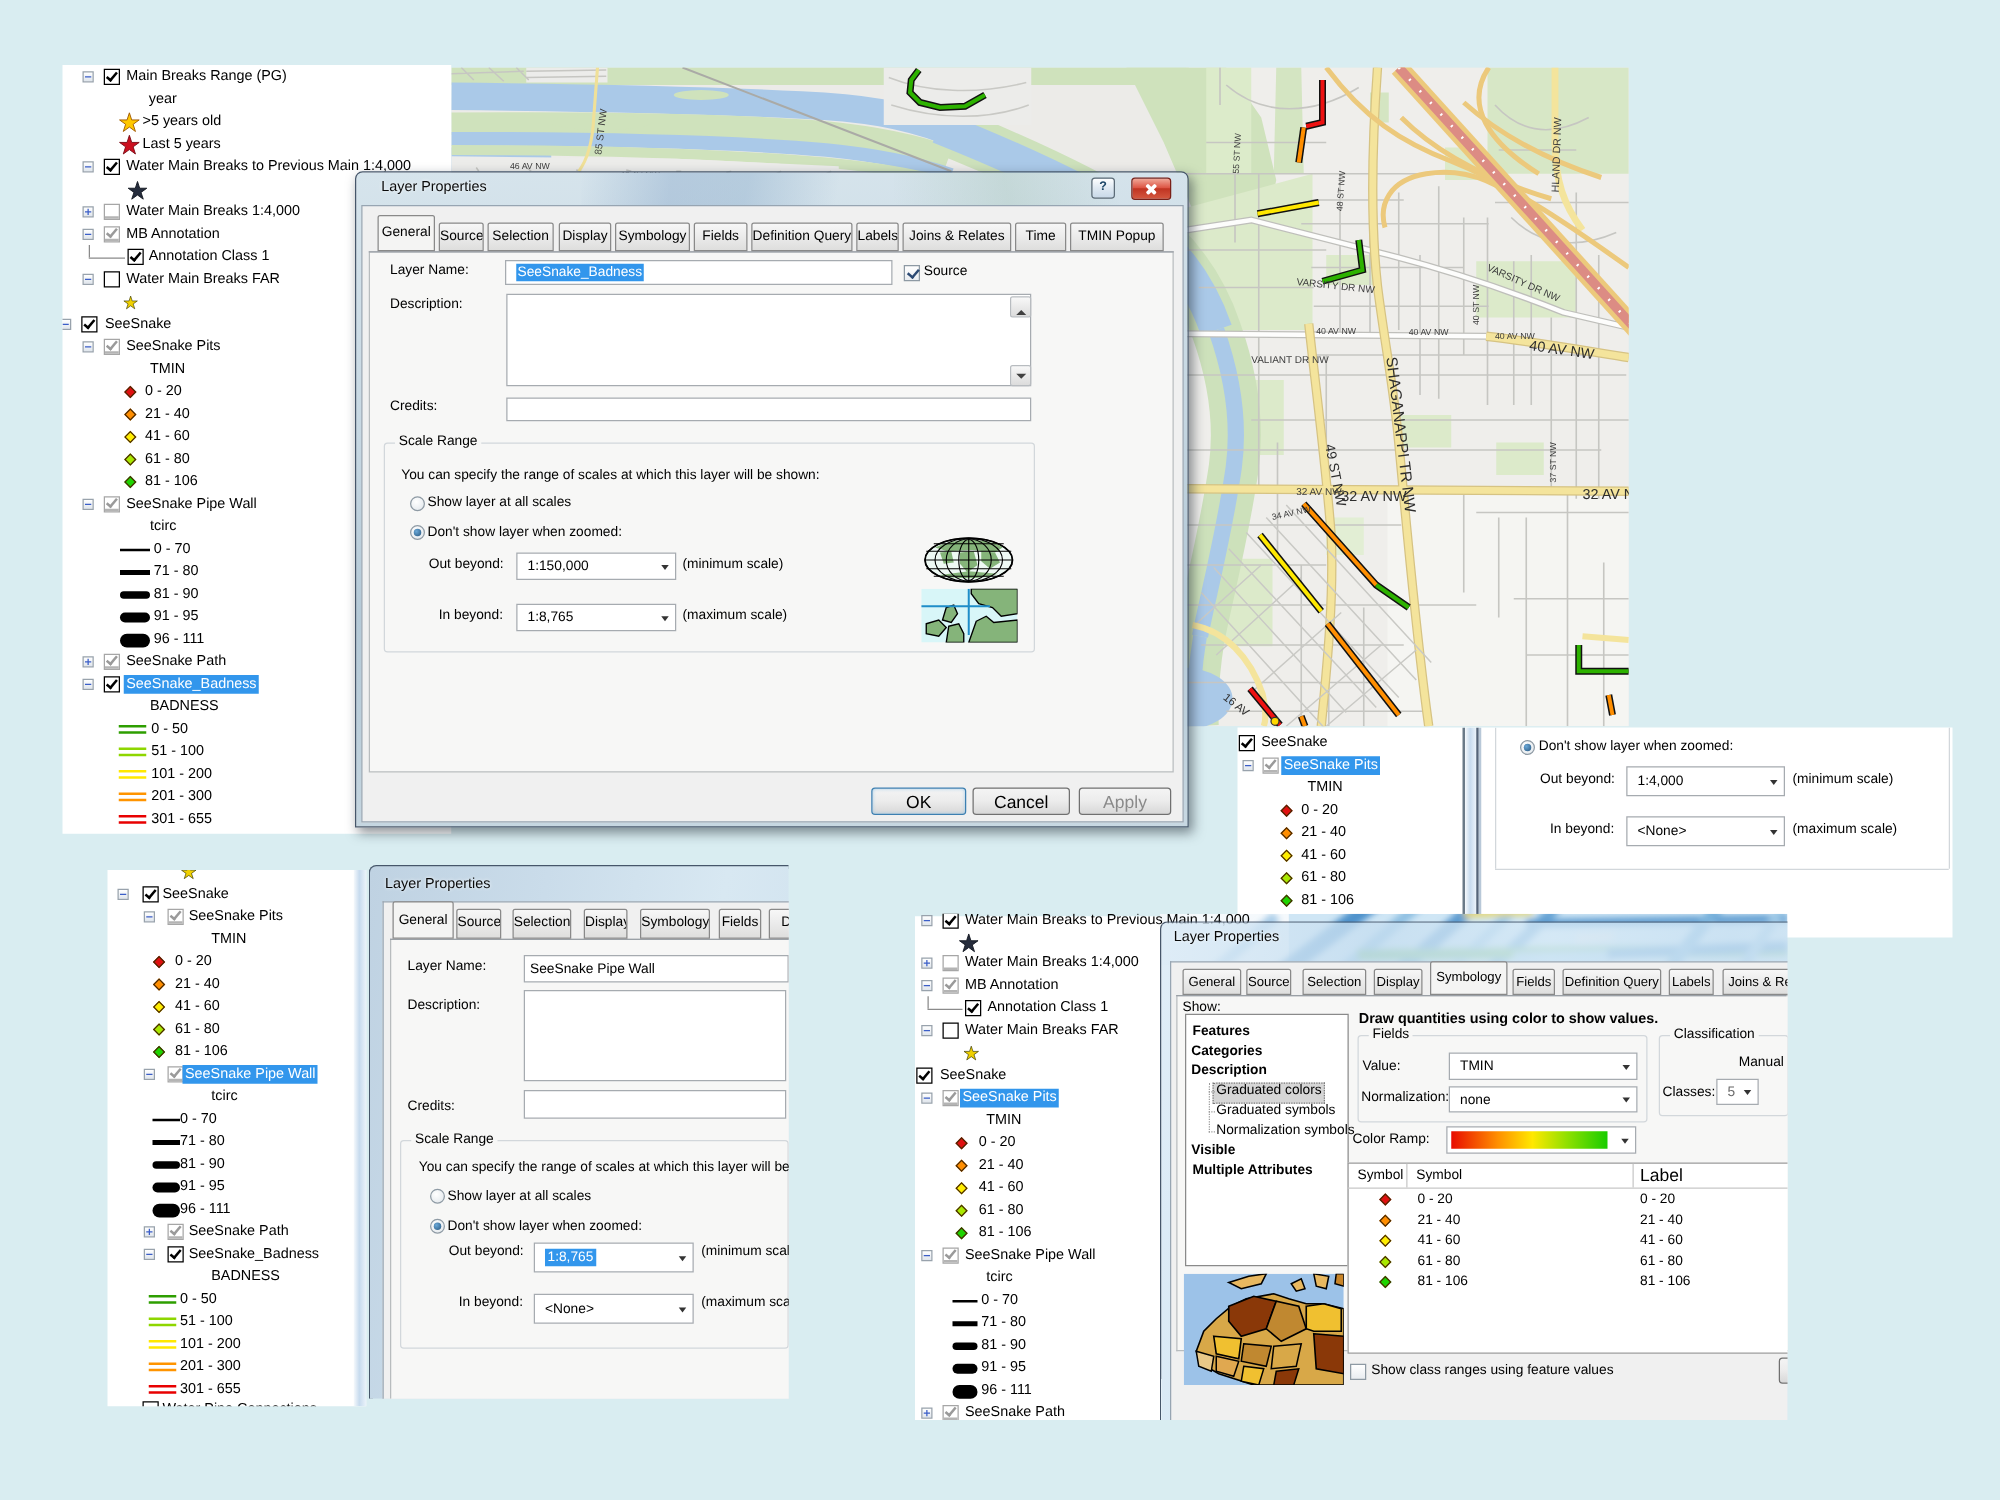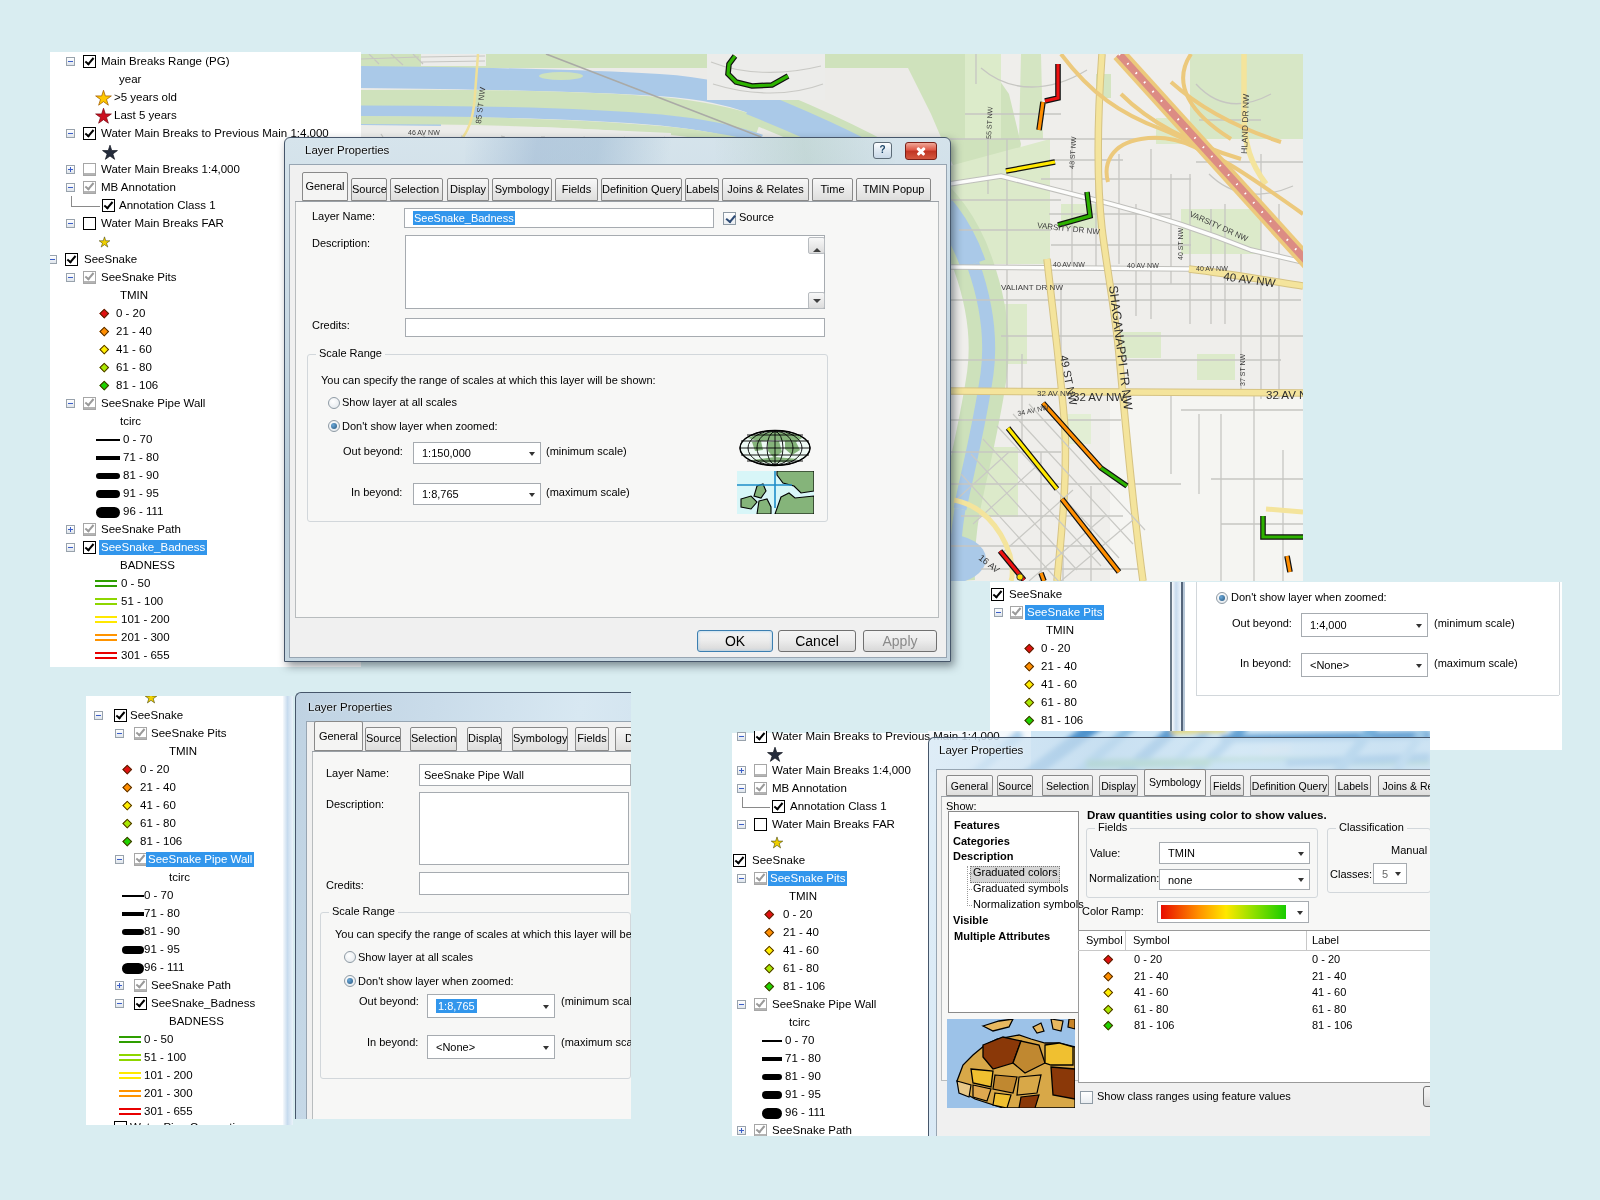--- a/index.html
+++ b/index.html
@@ -577,21 +577,21 @@
           <i></i>
         </div>
         <span class="t" style="left:153px;top:166px;font-size:11px;color:#000;">Color Ramp:</span>
         <div class="cmb" style="left:228px;top:163px;width:152px;height:22px">
           <i></i>
           <em class="a" style="left:3px;top:3px;right:22px;bottom:3px;background:linear-gradient(90deg,#e80c00,#ff9000 30%,#ffe800 52%,#90e000 74%,#18cc00)"></em>
         </div>
         <div class="a" style="left:149px;top:192px;width:354px;height:151px;background:#fff;border:1px solid #9a9a9a"></div>
         <span class="t" style="left:157px;top:195px;font-size:11px;color:#000;">Symbol</span>
         <span class="t" style="left:204px;top:195px;font-size:11px;color:#000;">Symbol</span>
-        <span class="t" style="left:383px;top:195px;font-size:11px;color:#000;">Label</span>
+        <span class="t" style="left:383px;top:195px;font-size:14px;color:#000;">Label</span>
         <i class="a" style="left:149px;top:212px;width:354px;height:1px;background:#c8c8c8"></i>
         <i class="a" style="left:196px;top:193px;width:1px;height:19px;background:#c8c8c8"></i>
         <i class="a" style="left:377px;top:193px;width:1px;height:19px;background:#c8c8c8"></i>
         <i class="dia" style="left:176px;top:218.0px;background:#e01010"></i>
         <span class="t" style="left:205px;top:214.0px;font-size:11px;color:#000;">0 - 20</span>
         <span class="t" style="left:383px;top:214.0px;font-size:11px;color:#000;">0 - 20</span>
         <i class="dia" style="left:176px;top:234.5px;background:#ff8e00"></i>
         <span class="t" style="left:205px;top:230.5px;font-size:11px;color:#000;">21 - 40</span>
         <span class="t" style="left:383px;top:230.5px;font-size:11px;color:#000;">21 - 40</span>
         <i class="dia" style="left:176px;top:251.0px;background:#ffee00"></i>

